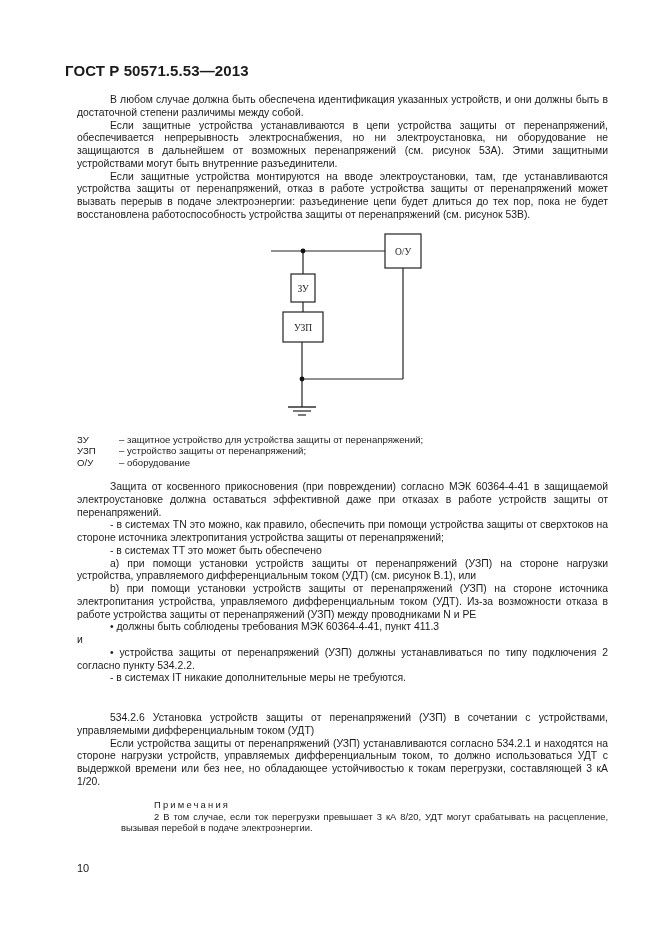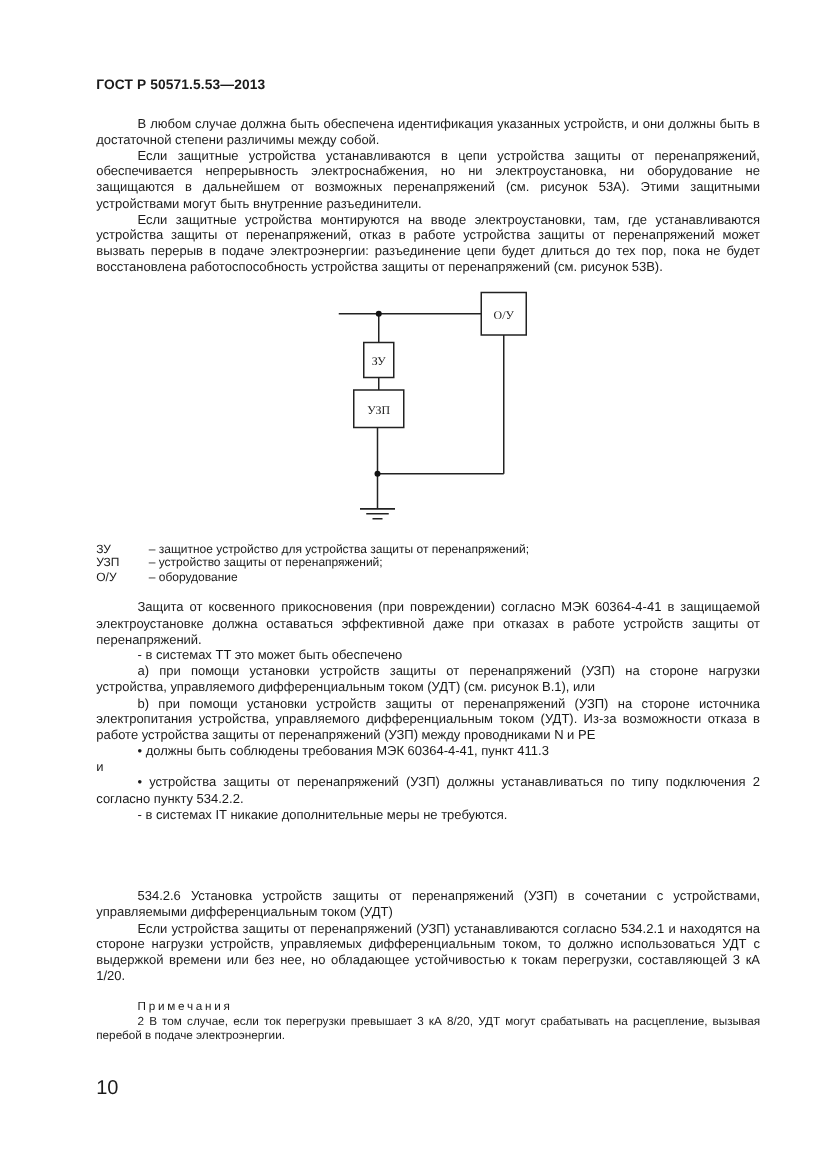--- a/index.html
+++ b/index.html
@@ -1,29 +1,29 @@
 <!DOCTYPE html>
 <html><head>
 <meta charset="utf-8">
 <style>
   html, body { margin:0; padding:0; background:#ffffff; }
   body { width:661px; height:936px; position:relative; overflow:hidden;
          font-family:"Liberation Sans", sans-serif; color:#1a1a1a; }
-  .hdr { position:absolute; left:77px; top:62px; font-size:11px; font-weight:bold; letter-spacing:0.1px; }
+  .hdr { position:absolute; left:65px; top:62px; font-size:15px; font-weight:bold; letter-spacing:0.1px; }
   .txt { font-size:10.4px; line-height:12.75px; text-align:justify; }
   .p { margin:0; text-indent:33px; }
   .noind { margin:0; text-indent:0; }
   .blk { position:absolute; left:77px; width:531px; }
   .legend-row { display:flex; font-size:9.6px; line-height:11.3px; }
   .legend-row .k { width:42px; }
   .legend-row .v { flex:1; }
   .note { font-size:9.4px; line-height:11.6px; text-align:justify; }
-  .note .p { text-indent:33px; }
+  .note .p { text-indent:33px;margin-left:44px; }
   .spaced { letter-spacing:2.2px; }
-  .pagenum { position:absolute; left:77px; top:862px; font-size:16px; }
+  .pagenum { position:absolute; left:77px; top:862px; font-size:11px; }
   svg text { font-family:"Liberation Serif", serif; }
 </style>
 </head>
 <body>
 
 <div class="hdr">ГОСТ Р 50571.5.53—2013</div>
 
 <div class="blk txt" style="top:94px;">
   <p class="p">В любом случае должна быть обеспечена идентификация указанных устройств, и они должны быть в достаточной степени различимы между собой.</p>
   <p class="p">Если защитные устройства устанавливаются в цепи устройства защиты от перенапряжений, обеспечивается непрерывность электроснабжения, но ни электроустановка, ни оборудование не защищаются в дальнейшем от возможных перенапряжений (см. рисунок 53А). Этими защитными устройствами могут быть внутренние разъединители.</p>
@@ -62,20 +62,21 @@
     <span class="v">– устройство защиты от перенапряжений;</span>
   </div>
   <div class="legend-row">
     <span class="k">О/У</span>
     <span class="v">– оборудование</span>
   </div>
 </div>
 
 <div class="blk txt" style="top:481px;">
   <p class="p">Защита от косвенного прикосновения (при повреждении) согласно МЭК 60364-4-41 в защищаемой электроустановке должна оставаться эффективной даже при отказах в работе устройств защиты от перенапряжений.</p>
+  <p class="p">-   в системах TN это можно, как правило, обеспечить при помощи устройства защиты от сверхтоков на стороне источника электропитания устройства защиты от перенапряжений;</p>
   <p class="p">-   в системах TT это может быть обеспечено</p>
   <p class="p">а) при помощи установки устройств защиты от перенапряжений (УЗП) на стороне нагрузки устройства, управляемого дифференциальным током (УДТ) (см. рисунок В.1), или</p>
   <p class="p">b) при помощи установки устройств защиты от перенапряжений (УЗП) на стороне источника электропитания устройства, управляемого дифференциальным током (УДТ). Из-за возможности отказа в работе устройства защиты от перенапряжений (УЗП) между проводниками N и PE</p>
   <p class="p">•   должны быть соблюдены требования МЭК 60364-4-41, пункт 411.3</p>
   <p class="noind">и</p>
   <p class="p">•   устройства защиты от перенапряжений (УЗП) должны устанавливаться по типу подключения 2 согласно пункту 534.2.2.</p>
   <p class="p">-   в системах IT никакие дополнительные меры не требуются.</p>
 </div>
 
 <div class="blk txt" style="top:712px;">

